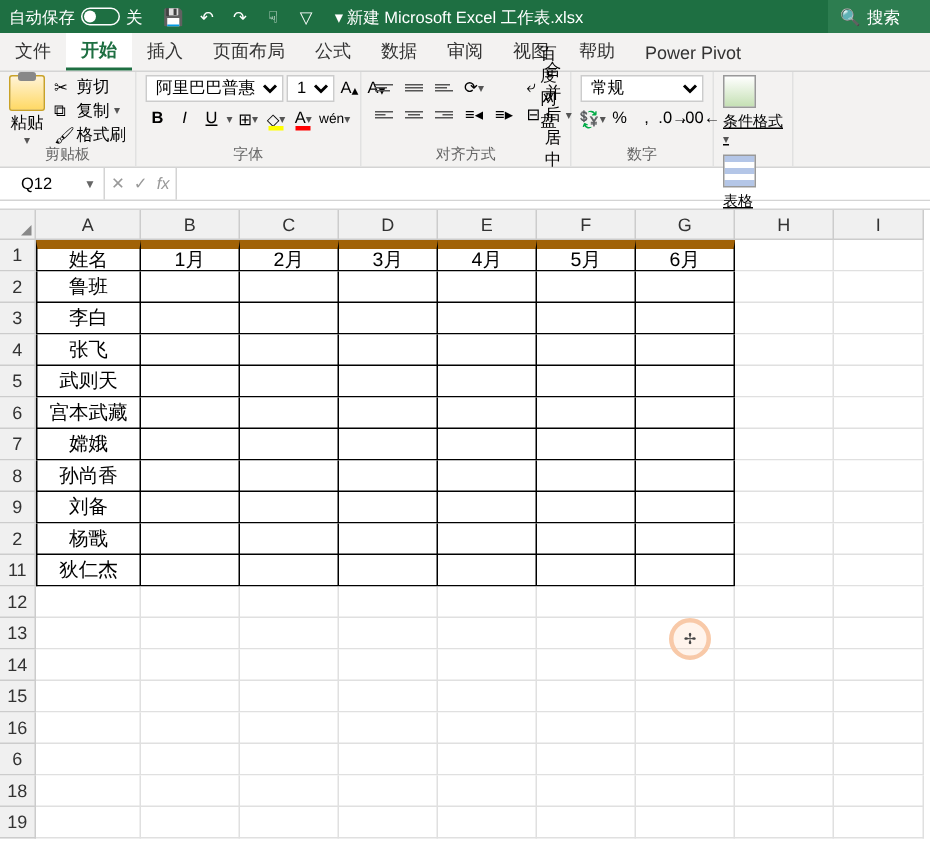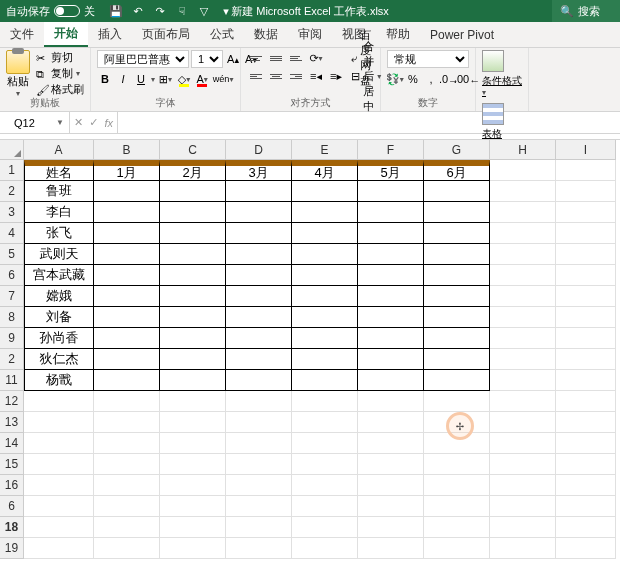--- a/index.html
+++ b/index.html
@@ -305,21 +305,21 @@
         <div class="row-h" style="height: 21px;">8</div>
         <div class="row-h" style="height: 21px;">9</div>
         <div class="row-h" style="height: 21px;">2</div>
         <div class="row-h" style="height: 21px;">11</div>
         <div class="row-h" style="height: 21px;">12</div>
         <div class="row-h" style="height: 21px;">13</div>
         <div class="row-h" style="height: 21px;">14</div>
         <div class="row-h" style="height: 21px;">15</div>
         <div class="row-h" style="height: 21px;">16</div>
         <div class="row-h" style="height: 21px;">6</div>
-        <div class="row-h" style="height: 21px; font-weight: bold;">18</div>
+        <div class="row-h" style="height: 21px;">18</div>
         <div class="row-h" style="height: 21px;">19</div>
       </div>
     <div class="cells" id="cells">
         <div class="row">
           <div class="cell b bt bl" style="width: 70px; height: 21px;">姓名</div>
           <div class="cell b bt" style="width: 66px; height: 21px;">1月</div>
           <div class="cell b bt" style="width: 66px; height: 21px;">2月</div>
           <div class="cell b bt" style="width: 66px; height: 21px;">3月</div>
           <div class="cell b bt" style="width: 66px; height: 21px;">4月</div>
           <div class="cell b bt" style="width: 66px; height: 21px;">5月</div>
@@ -387,54 +387,54 @@
           <div class="cell b" style="width: 66px; height: 21px;"></div>
           <div class="cell b" style="width: 66px; height: 21px;"></div>
           <div class="cell b" style="width: 66px; height: 21px;"></div>
           <div class="cell b" style="width: 66px; height: 21px;"></div>
           <div class="cell b" style="width: 66px; height: 21px;"></div>
           <div class="cell b" style="width: 66px; height: 21px;"></div>
           <div class="cell" style="width: 66px; height: 21px;"></div>
           <div class="cell" style="width: 60px; height: 21px;"></div>
         </div>
         <div class="row">
+          <div class="cell b bl" style="width: 70px; height: 21px;">孙尚香</div>
+          <div class="cell b" style="width: 66px; height: 21px;"></div>
+          <div class="cell b" style="width: 66px; height: 21px;"></div>
+          <div class="cell b" style="width: 66px; height: 21px;"></div>
+          <div class="cell b" style="width: 66px; height: 21px;"></div>
+          <div class="cell b" style="width: 66px; height: 21px;"></div>
+          <div class="cell b" style="width: 66px; height: 21px;"></div>
+          <div class="cell" style="width: 66px; height: 21px;"></div>
+          <div class="cell" style="width: 60px; height: 21px;"></div>
+        </div>
+        <div class="row">
           <div class="cell b bl" style="width: 70px; height: 21px;">刘备</div>
           <div class="cell b" style="width: 66px; height: 21px;"></div>
           <div class="cell b" style="width: 66px; height: 21px;"></div>
           <div class="cell b" style="width: 66px; height: 21px;"></div>
           <div class="cell b" style="width: 66px; height: 21px;"></div>
           <div class="cell b" style="width: 66px; height: 21px;"></div>
           <div class="cell b" style="width: 66px; height: 21px;"></div>
           <div class="cell" style="width: 66px; height: 21px;"></div>
           <div class="cell" style="width: 60px; height: 21px;"></div>
         </div>
         <div class="row">
-          <div class="cell b bl" style="width: 70px; height: 21px;">孙尚香</div>
+          <div class="cell b bl" style="width: 70px; height: 21px;">杨戬</div>
           <div class="cell b" style="width: 66px; height: 21px;"></div>
           <div class="cell b" style="width: 66px; height: 21px;"></div>
           <div class="cell b" style="width: 66px; height: 21px;"></div>
           <div class="cell b" style="width: 66px; height: 21px;"></div>
           <div class="cell b" style="width: 66px; height: 21px;"></div>
           <div class="cell b" style="width: 66px; height: 21px;"></div>
           <div class="cell" style="width: 66px; height: 21px;"></div>
           <div class="cell" style="width: 60px; height: 21px;"></div>
         </div>
         <div class="row">
           <div class="cell b bl" style="width: 70px; height: 21px;">狄仁杰</div>
-          <div class="cell b" style="width: 66px; height: 21px;"></div>
-          <div class="cell b" style="width: 66px; height: 21px;"></div>
-          <div class="cell b" style="width: 66px; height: 21px;"></div>
-          <div class="cell b" style="width: 66px; height: 21px;"></div>
-          <div class="cell b" style="width: 66px; height: 21px;"></div>
-          <div class="cell b" style="width: 66px; height: 21px;"></div>
-          <div class="cell" style="width: 66px; height: 21px;"></div>
-          <div class="cell" style="width: 60px; height: 21px;"></div>
-        </div>
-        <div class="row">
-          <div class="cell b bl" style="width: 70px; height: 21px;">杨戬</div>
           <div class="cell b" style="width: 66px; height: 21px;"></div>
           <div class="cell b" style="width: 66px; height: 21px;"></div>
           <div class="cell b" style="width: 66px; height: 21px;"></div>
           <div class="cell b" style="width: 66px; height: 21px;"></div>
           <div class="cell b" style="width: 66px; height: 21px;"></div>
           <div class="cell b" style="width: 66px; height: 21px;"></div>
           <div class="cell" style="width: 66px; height: 21px;"></div>
           <div class="cell" style="width: 60px; height: 21px;"></div>
         </div>
         <div class="row">

